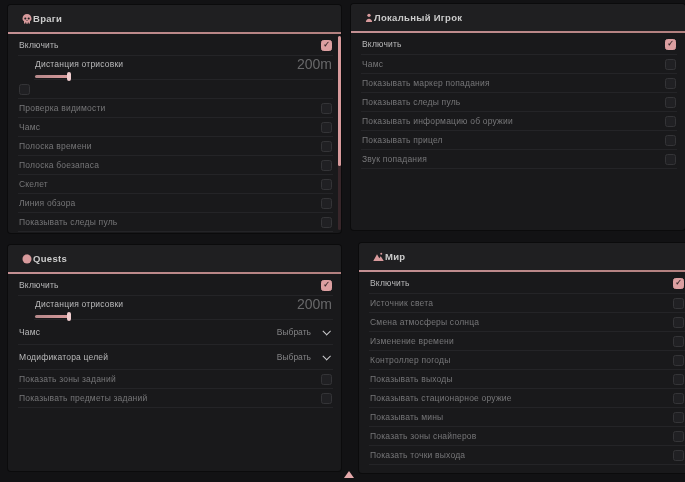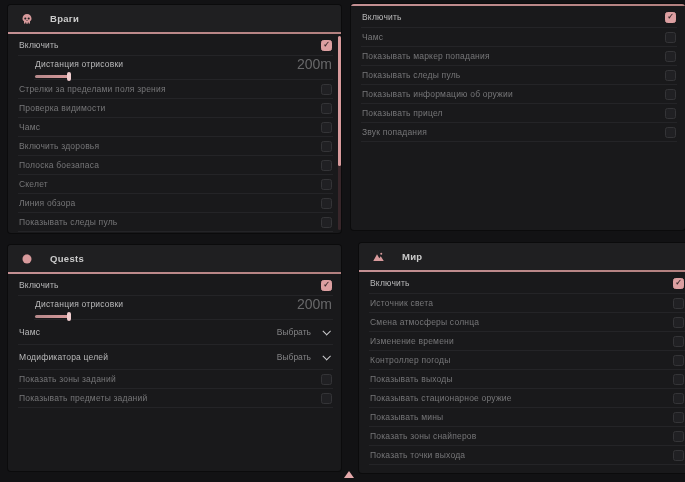--- a/index.html
+++ b/index.html
@@ -3,21 +3,21 @@
 <meta charset="utf-8">
 <style>
   html,body{margin:0;padding:0;background:#0e0e10;}
   .screen{position:relative;width:685px;height:482px;background:#121214;overflow:hidden;
           font-family:"Liberation Sans",sans-serif;-webkit-font-smoothing:antialiased;}
   .panel{position:absolute;background:#19191b;border-radius:3px;box-shadow:0 0 0 1px #0b0b0c;overflow:hidden;}
   #p0{left:8px;top:5px;width:333px;height:228px;}
   #p1{left:351px;top:4px;width:334px;height:226px;}
   #p2{left:8px;top:245px;width:333px;height:226px;}
   #p3{left:359px;top:243px;width:334px;height:230px;}
-  .panel-header{height:27px;background:#1f1f21;display:flex;align-items:center;gap:17px;padding:0 13px;}
+  .panel-header{height:27px;background:#1f1f21;display:flex;align-items:center;gap:0;padding:0 13px;}
   .ptitle{font-size:9.5px;font-weight:bold;color:#cbcbcb;letter-spacing:.3px;}
   .picon{display:flex;align-items:center;}
   .hline{height:2px;background:linear-gradient(90deg,#c49093,#b2807f);}
   .panel-body{padding:1px 8px 0 10px;}
   .row{display:flex;align-items:center;justify-content:space-between;height:19px;
        border-bottom:1px solid #242427;box-sizing:border-box;padding:0 1px;}
   .row.first{height:21px;}
   .row-slider{height:24px;flex-direction:column;align-items:stretch;justify-content:center;gap:2px;margin-left:16px;}
   .row-dropdown{height:25px;}
   .lbl{font-size:8.5px;color:#767678;letter-spacing:.2px;white-space:nowrap;}
@@ -71,33 +71,32 @@
           <div class="srow">
             <span class="lbl bright">Дистанция отрисовки</span>
             <span class="val">200m</span>
           </div>
           <div class="slider">
             <div class="strack"></div>
             <div class="shandle"></div>
           </div>
         </div>
         <div class="row row-checkbox">
-          <span class="lbl">Стрелки за пределами поля зрения</span>
           <span class="cb"></span>
         </div>
         <div class="row row-checkbox">
           <span class="lbl">Проверка видимости</span>
           <span class="cb"></span>
         </div>
         <div class="row row-checkbox">
           <span class="lbl">Чамс</span>
           <span class="cb"></span>
         </div>
         <div class="row row-checkbox">
-          <span class="lbl">Включить здоровья</span>
+          <span class="lbl">Полоска времени</span>
           <span class="cb"></span>
         </div>
         <div class="row row-checkbox">
           <span class="lbl">Полоска боезапаса</span>
           <span class="cb"></span>
         </div>
         <div class="row row-checkbox">
           <span class="lbl">Скелет</span>
           <span class="cb"></span>
         </div>
@@ -109,20 +108,29 @@
           <span class="lbl">Показывать следы пуль</span>
           <span class="cb"></span>
         </div>
       </div>
     <div class="vscroll">
         <div class="vthumb"></div>
       </div>
   </div>
 
   <div class="panel" id="p1">
+    <div class="panel-header">
+      <span class="picon">
+        <svg width="10" height="12" viewBox="0 0 24 24">
+            <circle cx="12" cy="5.5" r="4" fill="#d89a9c"></circle>
+            <path d="M4.5 21.5c0-5 3.4-8 7.5-8s7.5 3 7.5 8z" fill="#d89a9c"></path>
+          </svg>
+      </span>
+      <span class="ptitle">Локальный Игрок</span>
+    </div>
     <div class="hline"></div>
     <div class="panel-body">
         <div class="row row-checkbox checked first">
           <span class="lbl">Включить</span>
           <span class="cb on">✓</span>
         </div>
         <div class="row row-checkbox">
           <span class="lbl">Чамс</span>
           <span class="cb"></span>
         </div>

